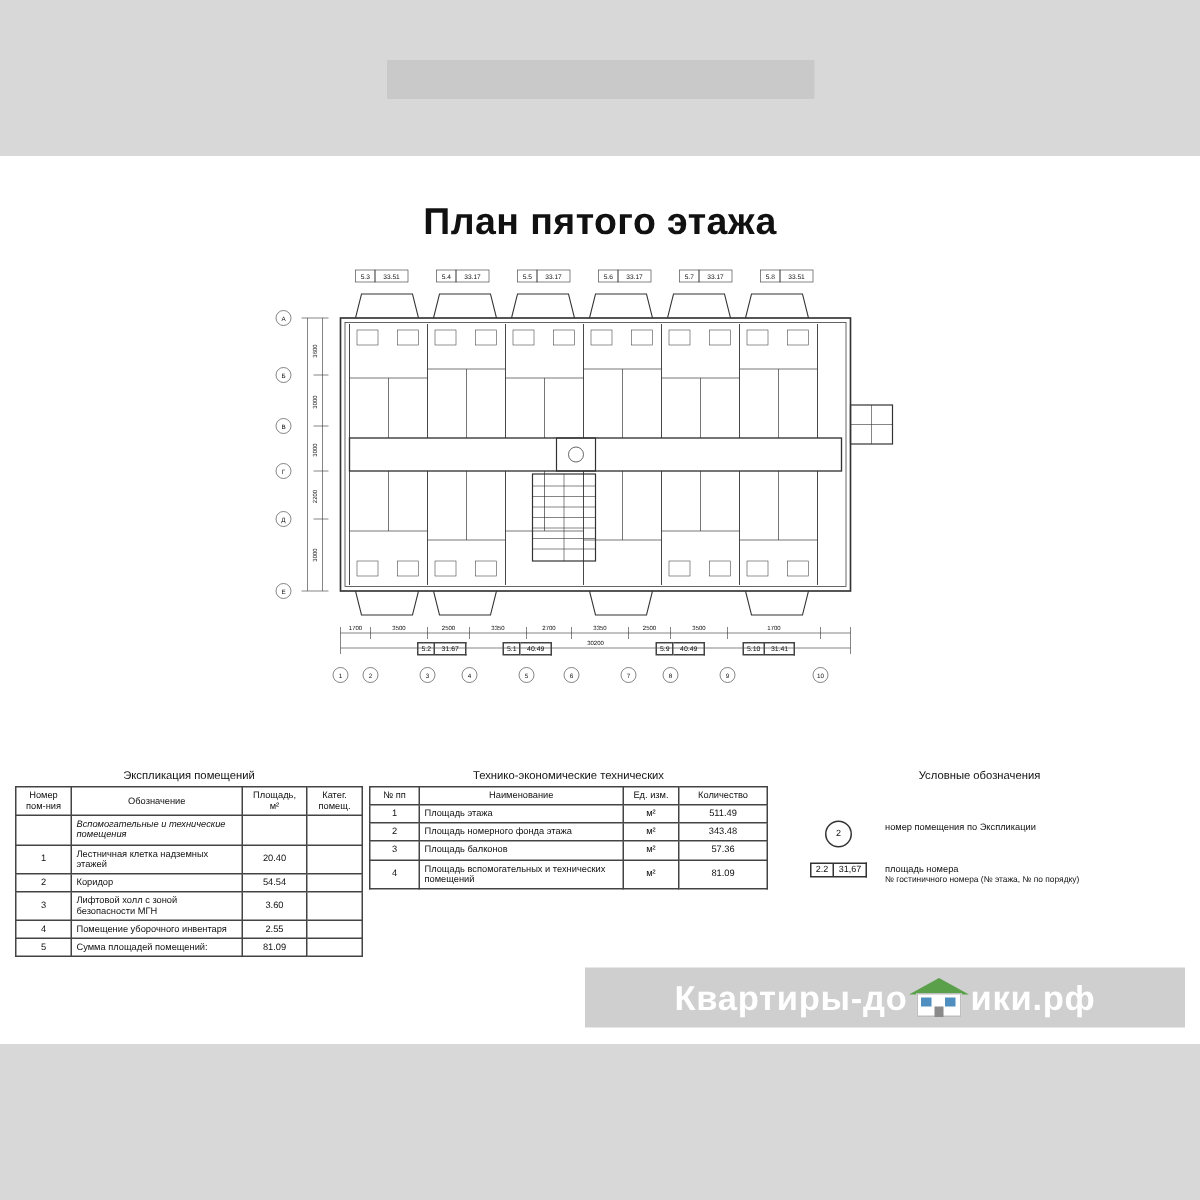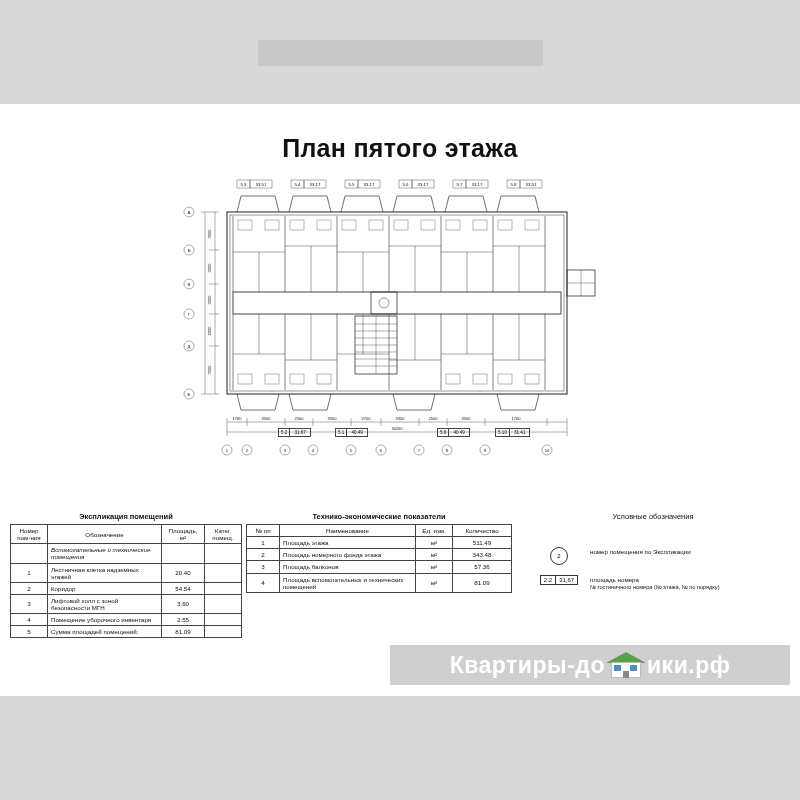--- a/index.html
+++ b/index.html
@@ -60,21 +60,21 @@
     height: 290px;
   }
   .plan svg { display: block; }
 
   
   .tbl-caption {
     font-size: 7.5px;
     text-align: center;
     color: #111;
     margin-bottom: 3px;
-    font-weight: bold;
+    font-weight: normal;
   }
   table.grid {
     border-collapse: collapse;
     font-size: 6.2px;
     color: #111;
   }
   table.grid td, table.grid th {
     border: 1px solid #444;
     padding: 2px 3px;
     vertical-align: middle;
@@ -540,21 +540,21 @@
             <td class="c">5</td>
             <td>Сумма площадей помещений:</td>
             <td class="c">81.09</td>
             <td class="c"></td>
           </tr>
         </tbody>
       </table>
     </div>
 
     <div class="tep">
-      <div class="tbl-caption">Технико-экономические показатели</div>
+      <div class="tbl-caption">Технико-экономические технических</div>
       <table class="grid">
         <thead>
           <tr>
             <th style="width:26px">№ пп</th>
             <th>Наименование</th>
             <th style="width:30px">Ед. изм.</th>
             <th style="width:52px">Количество</th>
           </tr>
         </thead>
         <tbody>

